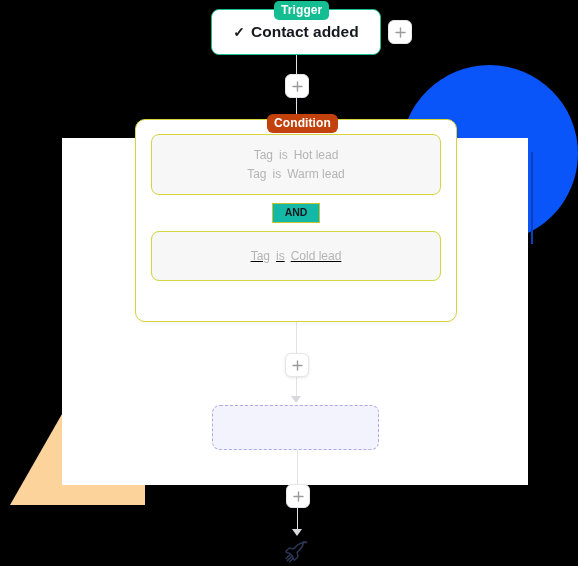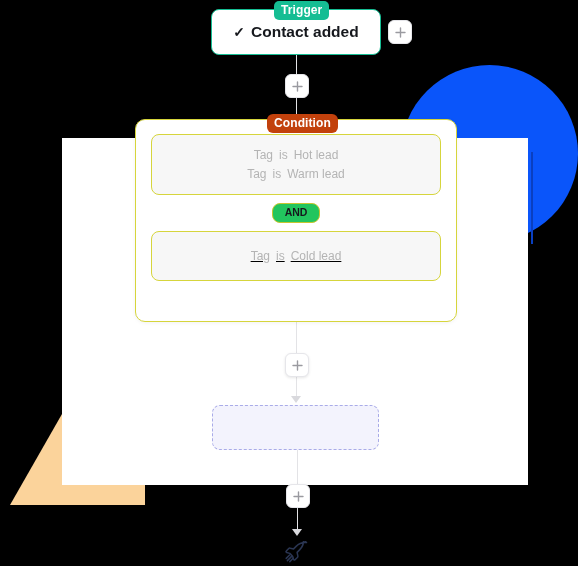--- a/index.html
+++ b/index.html
@@ -148,22 +148,22 @@
     font-weight:bold;
     color:#16181d;
     line-height:1.9;
   }
   .and-wrap{
     display:flex;justify-content:center;
     margin:8px 0 8px 0;
   }
   .and-chip{
     border:1.5px solid #c6c52f;
-    background:#22c55e;
-    border-radius:8px;
+    background:#14b8a6;
+    border-radius:0;
     font-size:10.5px;
     font-weight:bold;
     color:#16181d;
     padding:3px 12px 4px 12px;
     line-height:1;
     cursor:pointer;
     user-select:none;
   }
 
   

